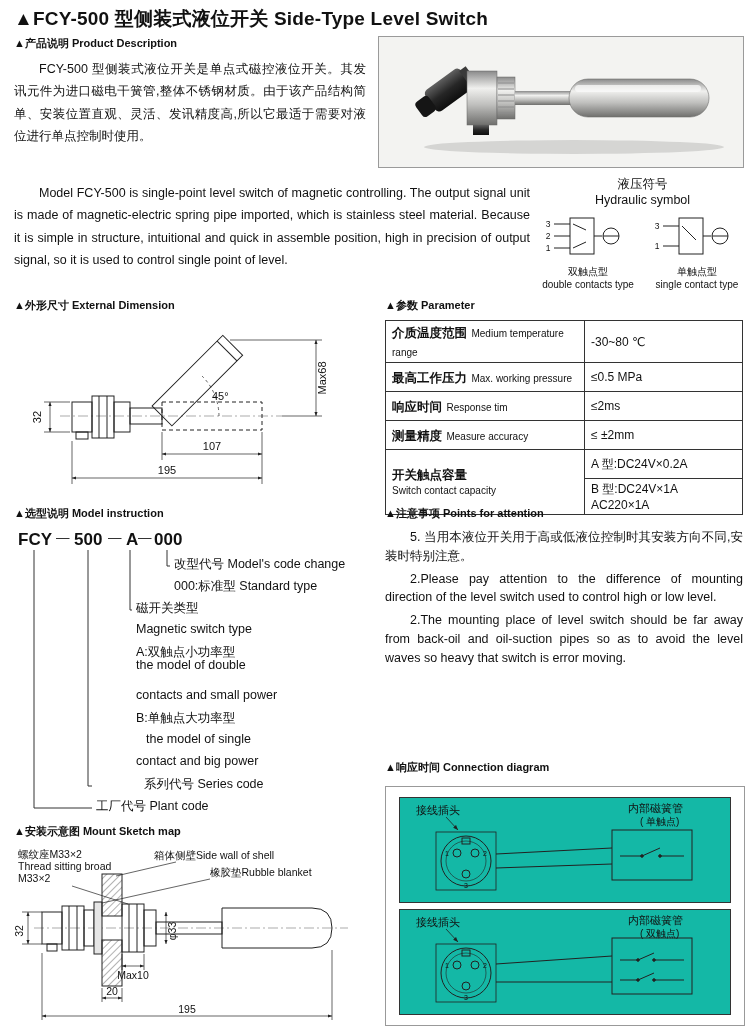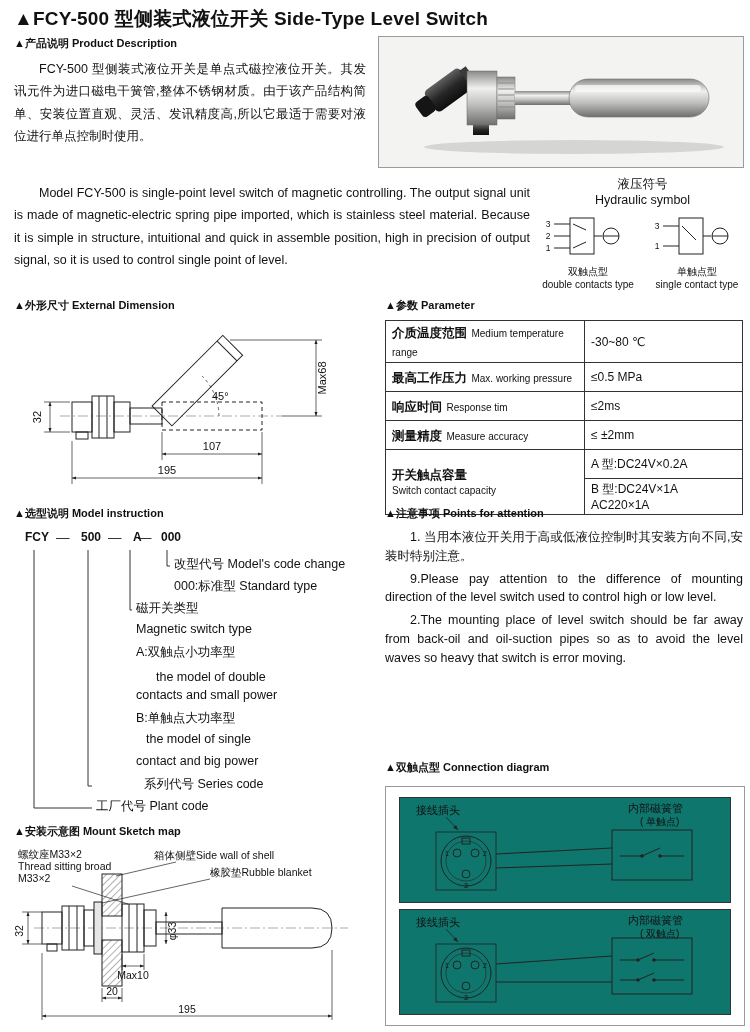--- a/index.html
+++ b/index.html
@@ -16,26 +16,26 @@
   .hyd-cap { font-size:10px; line-height:1.25; }
   .ptable { border-collapse:collapse; width:358px; table-layout:fixed; }
   .ptable td { border:1px solid #333; padding:2px 6px; vertical-align:middle; }
   .ptable tr { height:29px; }
   .pc { width:186px; }
   .cn { font-size:12.5px; font-weight:bold; }
   .en { font-size:10px; }
   .pv { font-size:12px; }
   .blk { display:block; line-height:1.35; }
   .tree { position:absolute; left:14px; top:530px; width:362px; height:292px; }
-  .code-seg { position:absolute; top:0; font-size:12px; font-weight:bold;margin-left:7px; }
+  .code-seg { position:absolute; top:0; font-size:17px; font-weight:bold; }
   .code-dash { position:absolute; top:0; font-size:13.5px; }
   .tline { position:absolute; font-size:12.5px; white-space:nowrap; }
   .att p { margin:0 0 4px 0; font-size:12.5px; line-height:1.5; text-align:justify; text-indent:2em; }
   .conn-outer { border:1px solid #999; }
-  .conn-box { position:absolute; left:13px; width:330px; height:104px; border:1px solid #333; background:#0f766e;text-align:center; }
+  .conn-box { position:absolute; left:13px; width:330px; height:104px; border:1px solid #333; background:#14b8a6;text-align:center; }
   svg text { font-family:"Liberation Sans","DejaVu Sans",sans-serif; }
 </style>
 </head>
 <body>
 
 <div class="page">
 
   <div class="abs title" style="left:14px; top:6px; width:720px;">▲FCY-500 型侧装式液位开关 Side-Type Level Switch</div>
 
   <div class="abs sec" style="left:14px; top:36px;">▲产品说明 Product Description</div>
@@ -231,37 +231,37 @@
     <div class="code-seg" style="left:60px;">500</div>
     <div class="code-dash" style="left:94px;">—</div>
     <div class="code-seg" style="left:112px;">A</div>
     <div class="code-dash" style="left:124px;">—</div>
     <div class="code-seg" style="left:140px;">000</div>
     <div class="tline" style="left:160px; top:26px;">改型代号 Model's code change</div>
     <div class="tline" style="left:160px; top:48px;">000:标准型 Standard type</div>
     <div class="tline" style="left:122px; top:70px;">磁开关类型</div>
     <div class="tline" style="left:122px; top:92px;">Magnetic switch type</div>
     <div class="tline" style="left:122px; top:114px;">A:双触点小功率型</div>
-    <div class="tline" style="left:122px; top:140px;margin-left:20px;">the model of double</div>
+    <div class="tline" style="left:122px; top:128px;">the model of double</div>
     <div class="tline" style="left:122px; top:158px;">contacts and small power</div>
     <div class="tline" style="left:122px; top:180px;">B:单触点大功率型</div>
     <div class="tline" style="left:132px; top:202px;text-align:right;">the model of single</div>
     <div class="tline" style="left:122px; top:224px;">contact and big power</div>
     <div class="tline" style="left:82px; top:246px;margin-left:48px;">系列代号 Series code</div>
     <div class="tline" style="left:82px; top:268px;">工厂代号 Plant code</div>
   </div>
 
   <div class="abs sec" style="left:385px; top:506px;">▲注意事项 Points for attention</div>
   <div class="abs att" style="left:385px; top:528px; width:358px;">
-    <p>1. 当用本液位开关用于高或低液位控制时其安装方向不同,安装时特别注意。</p>
-    <p>9.Please pay attention to the difference of mounting direction of the level switch used to control high or low level.</p>
+    <p>5. 当用本液位开关用于高或低液位控制时其安装方向不同,安装时特别注意。</p>
+    <p>2.Please pay attention to the difference of mounting direction of the level switch used to control high or low level.</p>
     <p>2.The mounting place of level switch should be far away from back-oil and oil-suction pipes so as to avoid the level waves so heavy that switch is error moving.</p>
   </div>
 
-  <div class="abs sec" style="left:385px; top:760px;">▲双触点型 Connection diagram</div>
+  <div class="abs sec" style="left:385px; top:760px;">▲响应时间 Connection diagram</div>
   <div class="abs conn-outer" style="left:385px; top:786px; width:358px; height:238px;">
     <div class="conn-box" style="top:10px;">
       <svg viewBox="0 0 330 104" width="330" height="104">
         <defs>
           <marker id="arr3" viewBox="0 0 10 10" refX="9" refY="5" markerWidth="7" markerHeight="7" orient="auto">
             <path d="M0,1.5 L9,5 L0,8.5 z" fill="#222"></path>
           </marker>
         </defs>
         <g font-size="11" fill="#111">
           <text x="16" y="16">接线插头</text>

